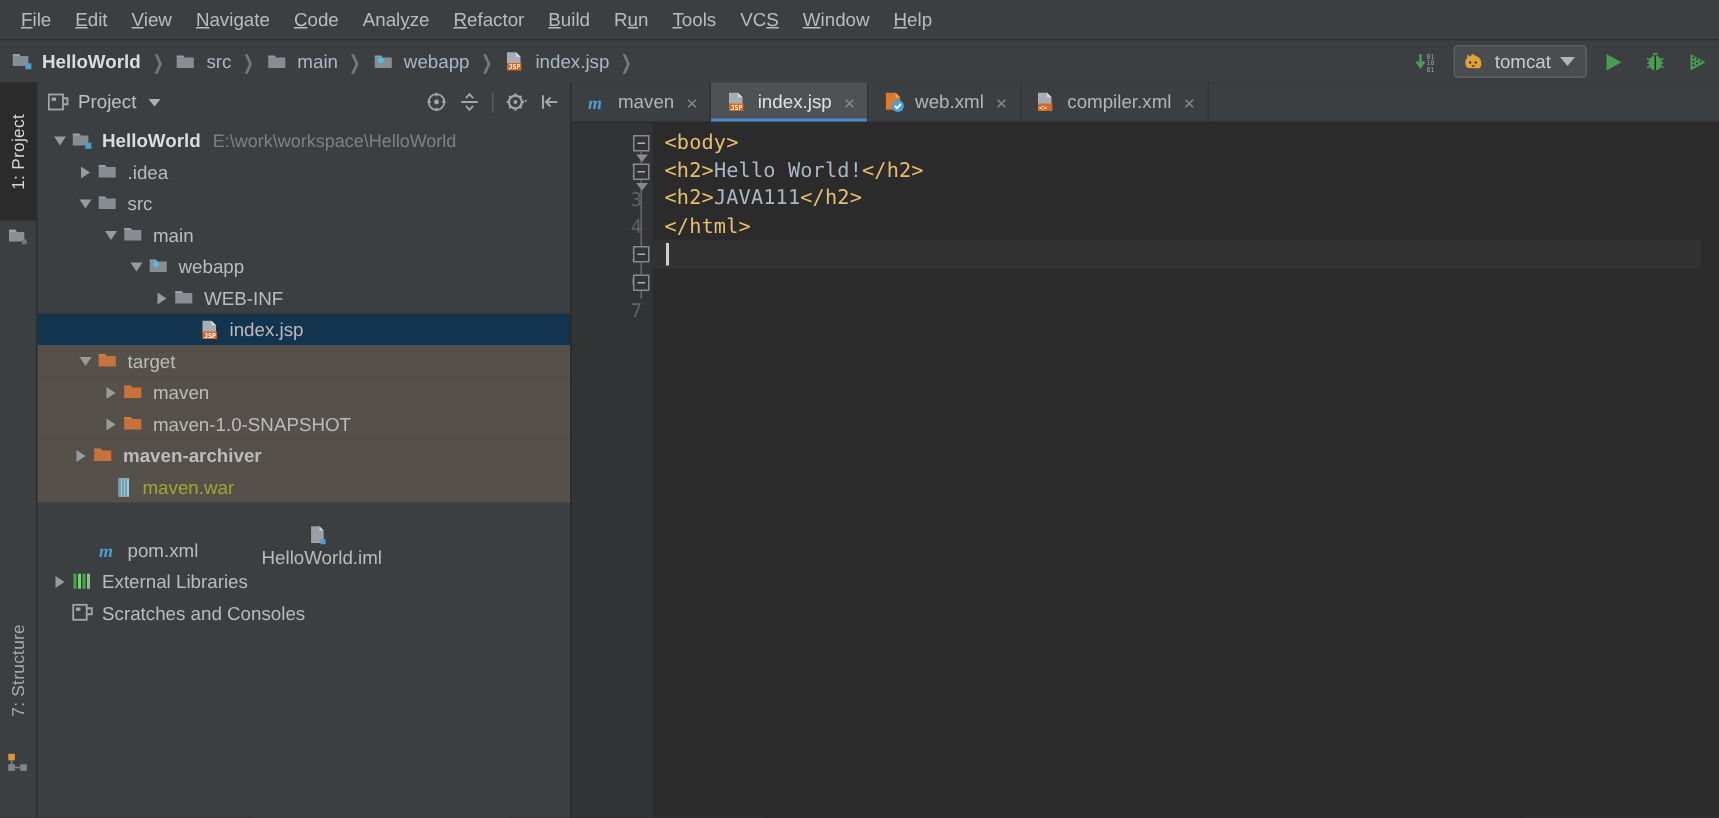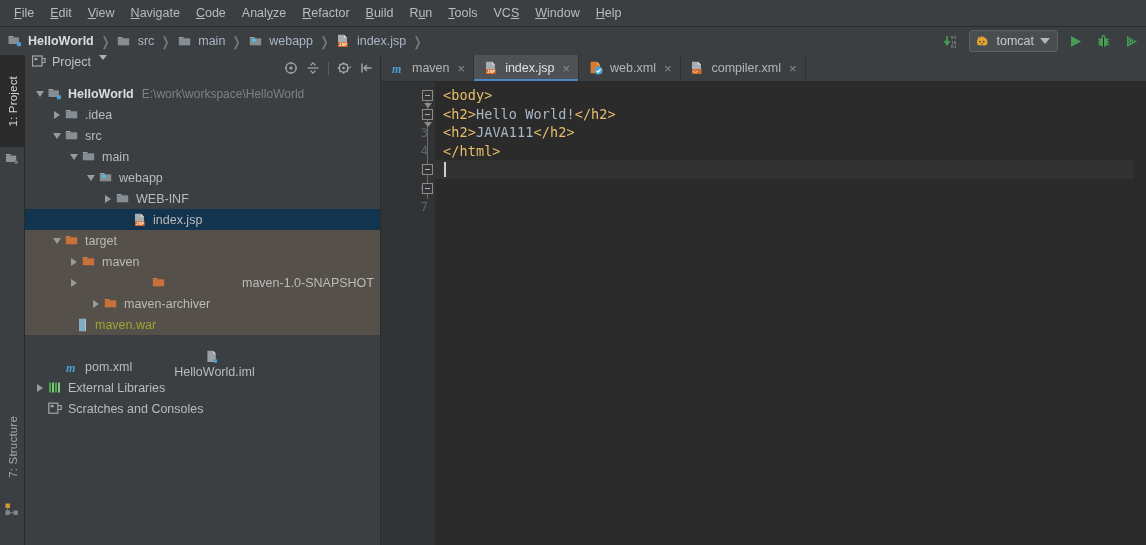--- a/index.html
+++ b/index.html
@@ -123,21 +123,21 @@
     width: 356px;
     flex: 0 0 356px;
     background: #3c3f41;
     display: flex;
     flex-direction: column;
     border-right: 1px solid #2b2b2b;
   }
   #projhead {
     height: 26px;
     display: flex;
-    align-items: flex-start;
+    align-items: center;
     padding: 0 4px 0 7px;
     position: relative;
     background: #3c3f41;
   }
   #projhead .ptitle {
     font-size: 12.5px; color: #c0c0c0; margin-left: 6px;
   }
   #projhead .ptri {
     width: 0; height: 0;
     border-left: 4px solid transparent;
@@ -585,31 +585,31 @@
         <div class="row excluded" style="padding-left: 42px;">
           <span class="arrow r"></span>
           <span class="ic">
             <svg width="15" height="13" viewBox="0 0 15 13">
               <path d="M0.8 2 h4.3 l1.1 1.5 H0.8z" fill="#d07b3f"></path>
               <path d="M0.8 3.3 h11.4 v7 H0.8z" fill="#c9713b"></path>
             </svg>
           </span>
           <span class="lbl">maven</span>
         </div>
-        <div class="row excluded" style="padding-left: 42px; justify-content: space-between;">
+        <div class="row excluded" style="padding-left: 42px;">
           <span class="arrow r"></span>
           <span class="ic">
             <svg width="15" height="13" viewBox="0 0 15 13">
               <path d="M0.8 2 h4.3 l1.1 1.5 H0.8z" fill="#d07b3f"></path>
               <path d="M0.8 3.3 h11.4 v7 H0.8z" fill="#c9713b"></path>
             </svg>
           </span>
           <span class="lbl">maven-1.0-SNAPSHOT</span>
         </div>
-        <div class="row excluded" style="padding-left: 64px;">
+        <div class="row excluded" style="padding-left: 22px; font-weight: bold;">
           <span class="arrow r"></span>
           <span class="ic">
             <svg width="15" height="13" viewBox="0 0 15 13">
               <path d="M0.8 2 h4.3 l1.1 1.5 H0.8z" fill="#d07b3f"></path>
               <path d="M0.8 3.3 h11.4 v7 H0.8z" fill="#c9713b"></path>
             </svg>
           </span>
           <span class="lbl">maven-archiver</span>
         </div>
         <div class="row excluded" style="padding-left: 35px;">

